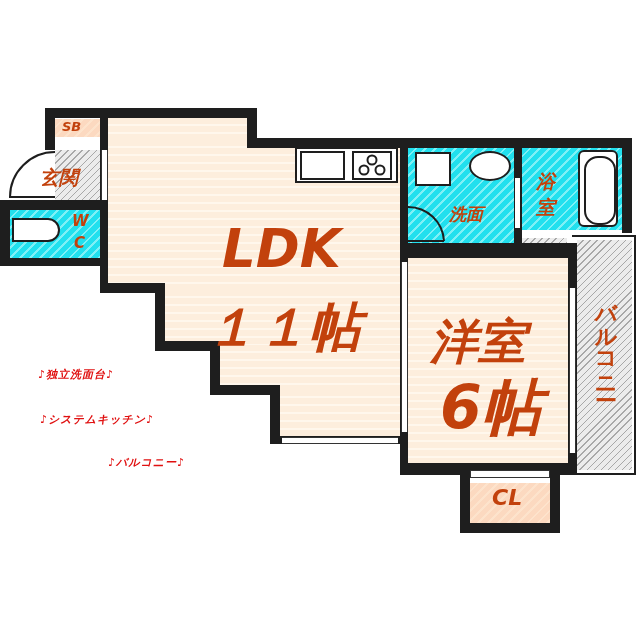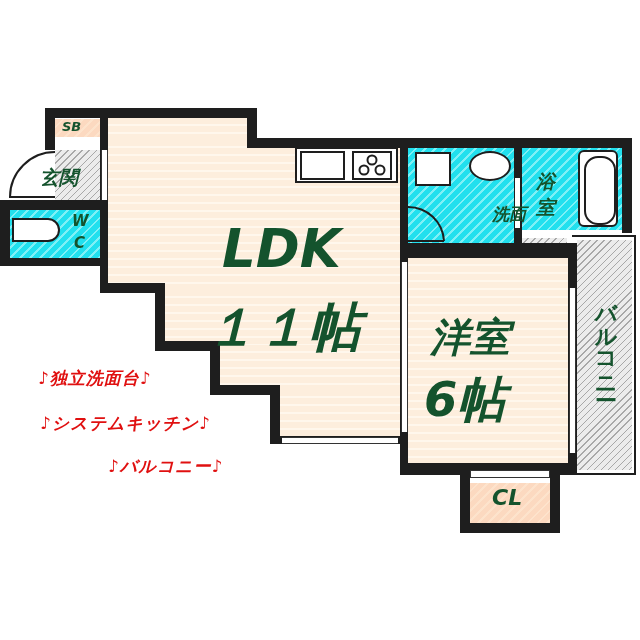--- a/index.html
+++ b/index.html
@@ -3,22 +3,22 @@
 <meta charset="utf-8">
 <style>
   html,body{margin:0;padding:0;background:#ffffff;}
   body{width:640px;height:640px;position:relative;overflow:hidden;font-family:"DejaVu Sans","Liberation Sans",sans-serif;}
   .abs{position:absolute;}
   .wall{position:absolute;background:#1e1e1e;}
   .floor{position:absolute;background:repeating-linear-gradient(180deg,#fdeedd 0px,#fdeedd 6px,#fff7ec 6px,#fff7ec 8px);}
   .wet{position:absolute;background:repeating-linear-gradient(135deg,#21e0ee 0px,#21e0ee 5px,#7ff0f6 5px,#7ff0f6 7px);}
   .hatch-gray{position:absolute;background:repeating-linear-gradient(135deg,#ececec 0px,#ececec 4px,#a8a8a8 4px,#a8a8a8 5px);}
   .hatch-peach{position:absolute;background:repeating-linear-gradient(135deg,#fcd9c0 0px,#fcd9c0 5px,#fde3cc 5px,#fde3cc 7px);}
-  .label{position:absolute;font-weight:bold;font-style:italic;color:#14532d;white-space:nowrap;text-align:center;}
-  .promo{position:absolute;color:#e01010;font-weight:bold;font-style:italic;font-size:17px;white-space:nowrap;letter-spacing:1px;}
+  .label{position:absolute;font-weight:bold;font-style:italic;color:#c2410c;white-space:nowrap;text-align:center;}
+  .promo{position:absolute;color:#e01010;font-weight:bold;font-style:italic;font-size:11px;white-space:nowrap;letter-spacing:1px;}
   .fixture{position:absolute;background:#fff;border:2px solid #1e1e1e;box-sizing:border-box;}
 </style>
 </head>
 <body>
 
 <div>
 
   <div class="floor" style="left:108px;top:118px;width:146px;height:63px;"></div>
   <div class="floor" style="left:108px;top:140px;width:292px;height:152px;"></div>
   <div class="floor" style="left:160px;top:290px;width:240px;height:55px;"></div>
@@ -102,25 +102,25 @@
   </svg>
 
   <div class="abs" style="left:470px;top:470px;width:80px;height:8px;background:#fff;border:1px solid #333;box-sizing:border-box;"></div>
 
   <div class="label" style="left:62px;top:119px;font-size:13px;">SB</div>
   <div class="label" style="left:40px;top:165px;font-size:19px;">玄関</div>
   <div class="label" style="left:72px;top:212px;font-size:15px;">W</div>
   <div class="label" style="left:74px;top:234px;font-size:15px;">C</div>
   <div class="label" style="left:222px;top:218px;font-size:53px;">LDK</div>
   <div class="label" style="left:205px;top:293px;font-size:52px;">１１帖</div>
-  <div class="label" style="left:449px;top:203px;font-size:17px;margin-left:43px;">洗面</div>
+  <div class="label" style="left:449px;top:203px;font-size:17px;">洗面</div>
   <div class="label" style="left:536px;top:169px;font-size:19px;">浴</div>
   <div class="label" style="left:536px;top:195px;font-size:19px;">室</div>
-  <div class="label" style="left:430px;top:310px;font-size:40px;">洋室</div>
-  <div class="label" style="left:424px;top:368px;font-size:48px;">6帖</div>
+  <div class="label" style="left:430px;top:310px;font-size:48px;">洋室</div>
+  <div class="label" style="left:440px;top:368px;font-size:60px;">6帖</div>
   <div class="label" style="left:492px;top:485px;font-size:22px;">CL</div>
   <div class="label" style="left:591px;top:288px;font-size:22px;writing-mode:vertical-rl;font-style:normal;">バルコニー</div>
 
   <div class="promo" style="left:38px;top:367px;">♪独立洗面台♪</div>
   <div class="promo" style="left:40px;top:412px;">♪システムキッチン♪</div>
   <div class="promo" style="left:108px;top:455px;">♪バルコニー♪</div>
 
 </div>
 
 </body></html>

